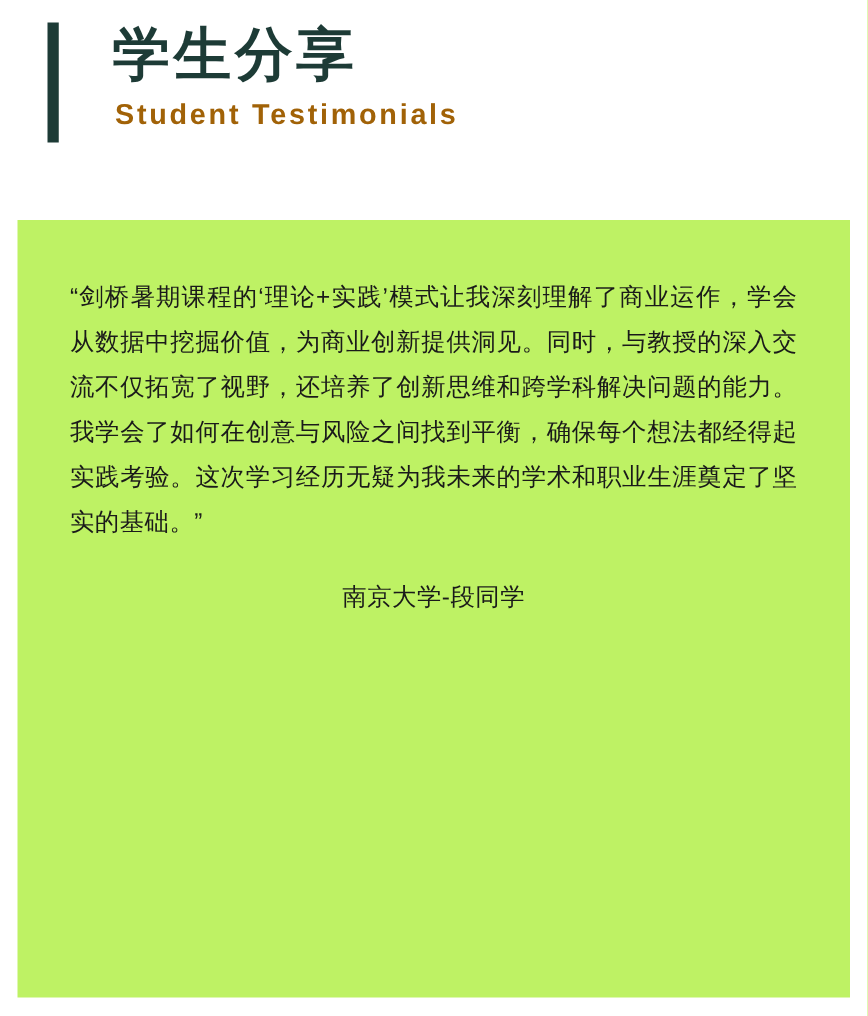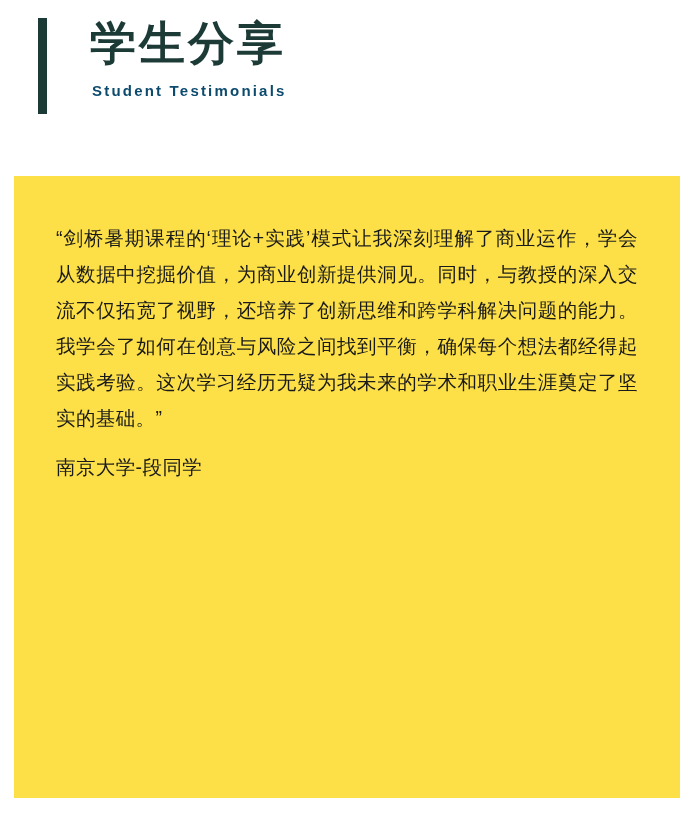--- a/index.html
+++ b/index.html
@@ -42,56 +42,56 @@
   }
   .title-cn {
     font-size: 46px;
     font-weight: bold;
     color: #1d3b36;
     letter-spacing: 3px;
     line-height: 62px;
     margin: 0;
   }
   .title-en {
-    font-size: 15px;
+    font-size: 23px;
     font-weight: bold;
-    color: #0c4a6e;
+    color: #a16207;
     letter-spacing: 2.2px;
     margin: 4px 0 0 2px;
     line-height: 26px;
   }
 
   
   .panel {
     position: absolute;
     left: 14px;
     top: 176px;
     width: 666px;
     height: 622px;
-    background: #fde047;
+    background: #bef264;
     box-sizing: border-box;
     padding: 44px 42px 30px 42px;
   }
   .quote-block {
     margin: 0 0 10px 0;
   }
   .quote-text {
     font-size: 19.5px;
     line-height: 36px;
     color: #1a1a1a;
     text-align: justify;
     text-justify: inter-ideograph;
     margin: 0;
     letter-spacing: 0.4px;
   }
   .attribution {
     font-size: 19.5px;
     color: #1a1a1a;
-    text-align: left;
-    margin: 18px 0 0 0;
+    text-align: center;
+    margin: 28px 0 0 0;
     letter-spacing: 0.4px;
   }
   .spacer {
     height: 30px;
   }
 </style>
 </head>
 <body>
 
 <div class="page">

